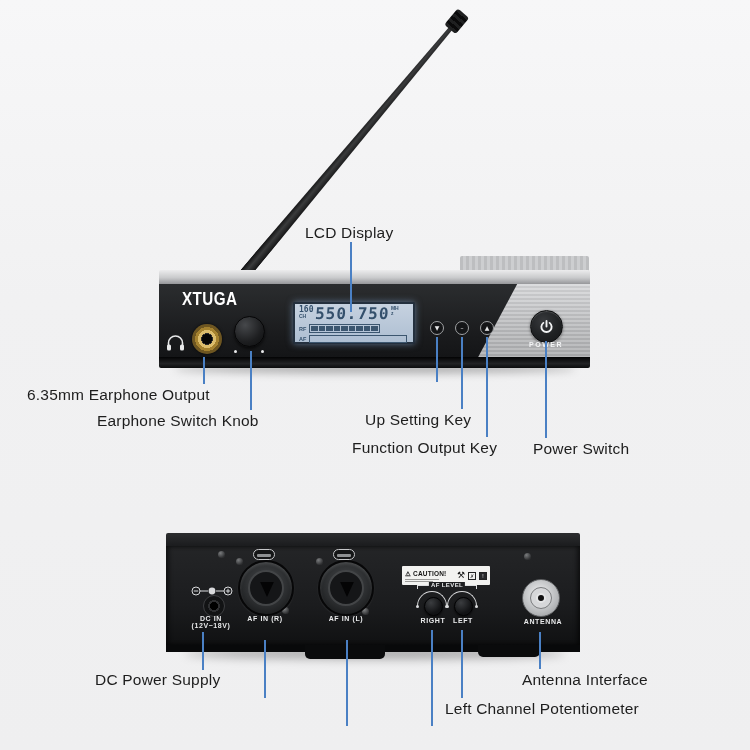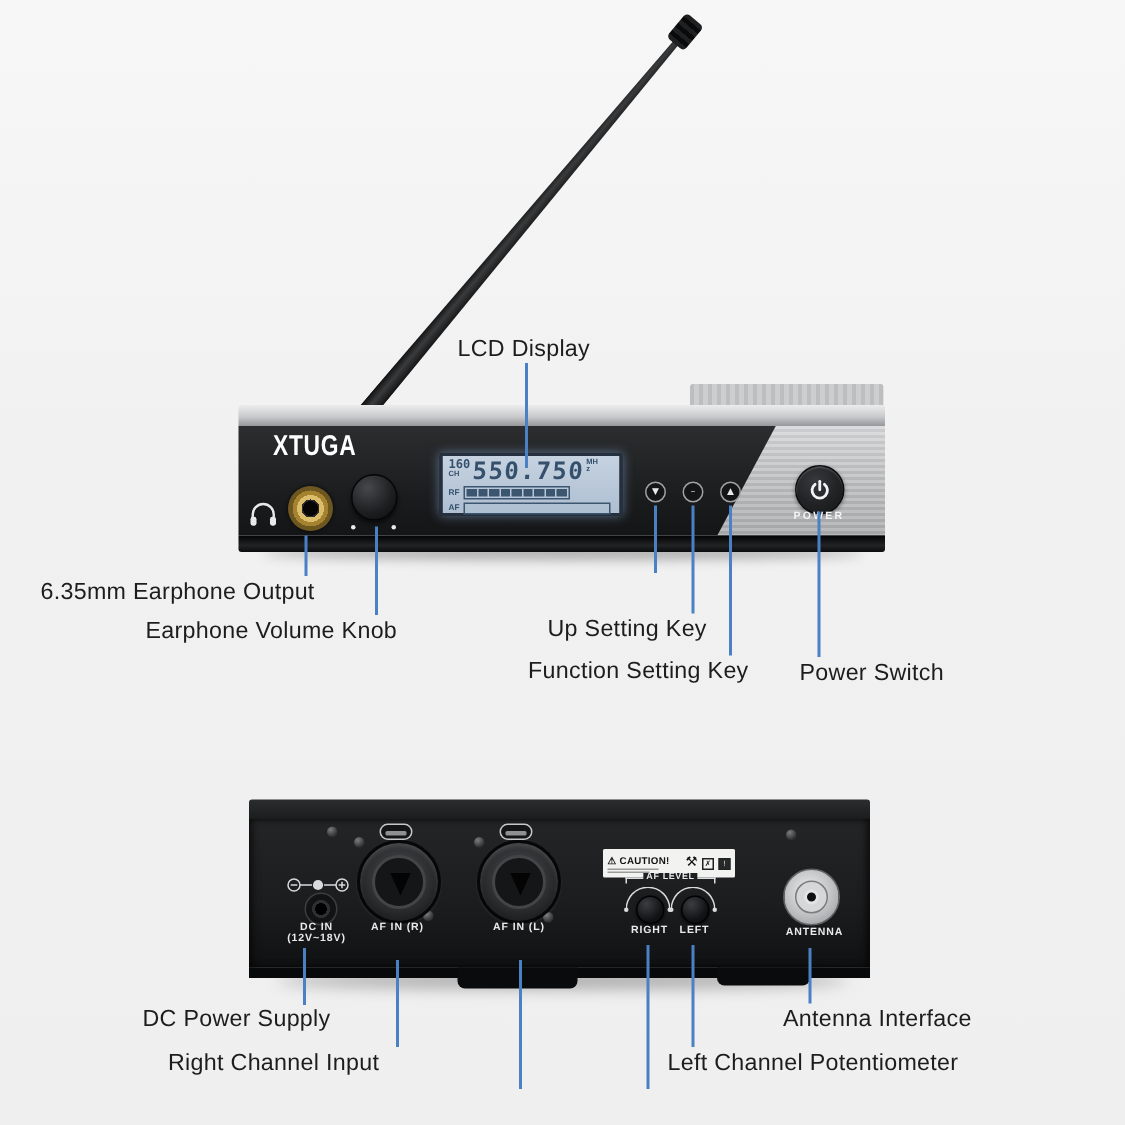--- a/index.html
+++ b/index.html
@@ -165,23 +165,23 @@
   <div class="lead" style="left:350px;top:242px;height:70px;"></div>
   <div class="lead" style="left:203px;top:357px;height:27px;"></div>
   <div class="lead" style="left:250px;top:351px;height:59px;"></div>
   <div class="lead" style="left:436px;top:337px;height:45px;"></div>
   <div class="lead" style="left:461px;top:337px;height:72px;"></div>
   <div class="lead" style="left:486px;top:337px;height:100px;"></div>
   <div class="lead" style="left:545px;top:341px;height:97px;"></div>
 
   <div class="callout" style="left:305px;top:224px;">LCD Display</div>
   <div class="callout" style="left:27px;top:386px;">6.35mm Earphone Output</div>
-  <div class="callout" style="left:97px;top:412px;">Earphone Volume Knob</div>
+  <div class="callout" style="left:97px;top:412px;">Earphone Switch Knob</div>
   <div class="callout" style="left:365px;top:411px;">Up Setting Key</div>
-  <div class="callout" style="left:352px;top:439px;">Function Setting Key</div>
+  <div class="callout" style="left:352px;top:439px;">Function Output Key</div>
   <div class="callout" style="left:533px;top:440px;">Power Switch</div>
 
   <div class="devshadow" style="left:185px;top:648px;width:380px;height:11px;filter:blur(5px);"></div>
 
   <div class="rear">
     <div class="topstrip"></div>
     <div class="face"></div>
     <div class="bottomstrip"></div>
     <div class="foot" style="left:139px;top:112px;width:80px;height:14px;"></div>
     <div class="foot" style="left:312px;top:112px;width:62px;height:12px;"></div>
@@ -243,17 +243,16 @@
   </div>
 
   <div class="lead" style="left:202px;top:632px;height:38px;"></div>
   <div class="lead" style="left:264px;top:640px;height:58px;"></div>
   <div class="lead" style="left:346px;top:640px;height:86px;"></div>
   <div class="lead" style="left:431px;top:630px;height:96px;"></div>
   <div class="lead" style="left:461px;top:630px;height:68px;"></div>
   <div class="lead" style="left:539px;top:632px;height:37px;"></div>
 
   <div class="callout" style="left:95px;top:671px;">DC Power Supply</div>
-  <div class="callout" style="left:112px;top:700px;">Right Channel Input</div>
   <div class="callout" style="left:522px;top:671px;">Antenna Interface</div>
   <div class="callout" style="left:445px;top:700px;">Left Channel Potentiometer</div>
 
 </div>
 
 </body></html>

